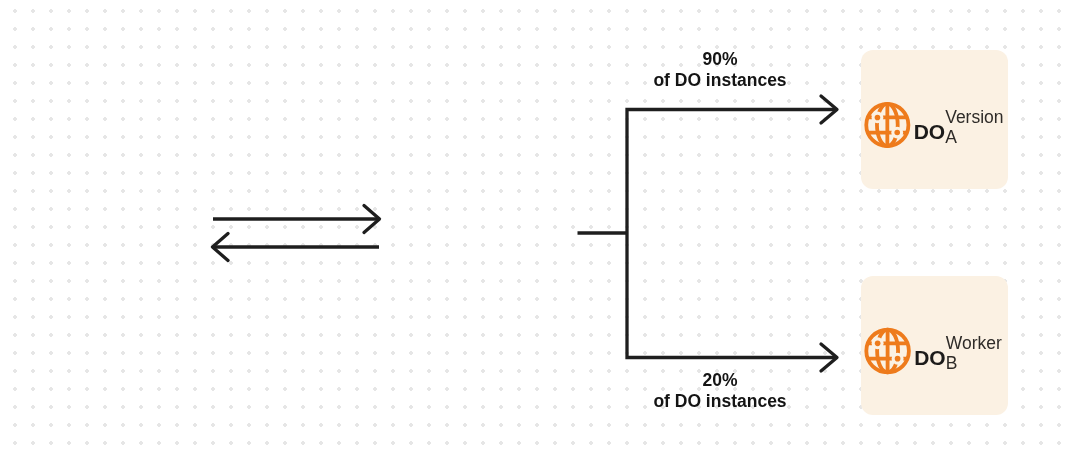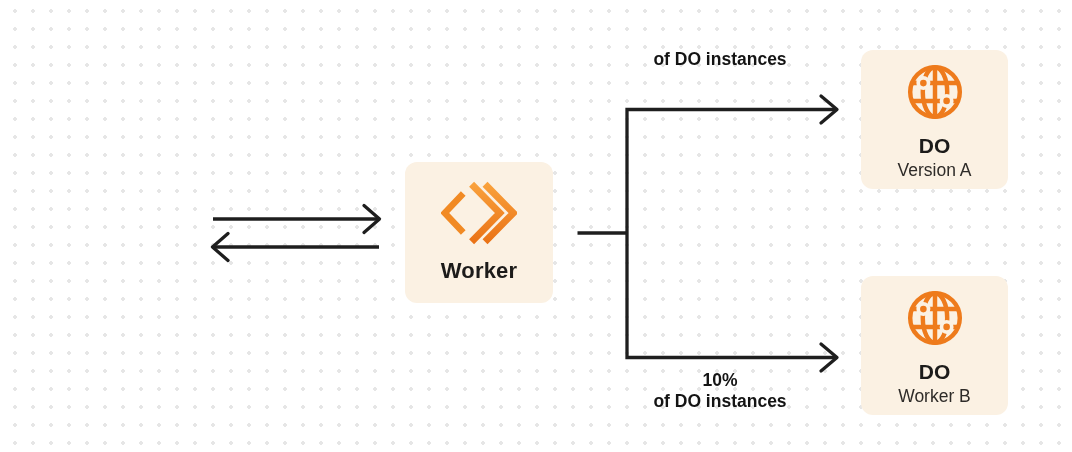--- a/index.html
+++ b/index.html
@@ -21,21 +21,21 @@
     width:1072px;height:452px;
     background-color:var(--background);
     background-image:radial-gradient(circle,var(--dot) 1.6px,transparent 1.7px);
     background-size:18px 18px;
     background-position:6px 2px;
     overflow:hidden;
   }
   .node{
     position:absolute;
     border-radius:12px;
-    display:flex;flex-direction:column;
+    display:flex;flex-direction:row;
     align-items:center;justify-content:center;
   }
   .node-client{
     left:43px;top:163px;width:145px;height:140px;
     background:var(--client_box_bg);
     border-radius:10px;
   }
   .node-worker{
     left:405px;top:162px;width:148px;height:141px;
     background:var(--orange_box_bg);
@@ -91,34 +91,20 @@
     <path class="head" d="M228 233.5 L212.5 247 L228 260.5"></path>
 
     <path d="M577.5 233 H627"></path>
 
     <path d="M835 109.5 H627 V357.5 H835"></path>
     <path class="head" d="M821 96 L837 109.5 L821 123"></path>
     <path class="head" d="M821 344 L837 357.5 L821 371"></path>
   </svg>
 
 
-  <div class="node node-worker">
-    <svg class="worker-icon-svg" viewBox="0 0 82 68" aria-hidden="true">
-      <defs>
-        <linearGradient id="wgrad" x1="0" y1="0" x2="0" y2="1">
-          <stop offset="0" stop-color="var(--orange_light)"></stop>
-          <stop offset="1" stop-color="var(--orange_dark)"></stop>
-        </linearGradient>
-      </defs>
-      <path d="M24 13 L4 34 L24 55" fill="none" stroke="#F18A24" stroke-width="7"></path>
-      <path d="M33 3 L63.5 34 L33 65" fill="none" stroke="url(#wgrad)" stroke-width="7.5"></path>
-      <path d="M47.5 3 L78 34 L47.5 65" fill="none" stroke="url(#wgrad)" stroke-width="7.5"></path>
-    </svg>
-    <div class="node-title worker-title">Worker</div>
-  </div>
 
   <div class="node node-do node-do-a">
     <svg class="globe-icon-svg" viewBox="0 0 64 64" aria-hidden="true">
       <g fill="none" stroke="var(--orange)" stroke-width="4.6">
         <circle cx="32" cy="32" r="25.6"></circle>
         <ellipse cx="32" cy="32" rx="12.6" ry="25.6"></ellipse>
         <line x1="32" y1="6.4" x2="32" y2="57.6"></line>
         <line x1="8.5" y1="22.8" x2="55.5" y2="22.8"></line>
         <line x1="8.5" y1="41.2" x2="55.5" y2="41.2"></line>
       </g>
@@ -143,20 +129,21 @@
       <circle class="globe-knockout" cx="20" cy="22.8" r="7.2"></circle>
       <circle cx="20" cy="22.8" r="3.4" fill="var(--orange)"></circle>
       <circle class="globe-knockout" cx="44" cy="41.2" r="7.2"></circle>
       <circle cx="44" cy="41.2" r="3.4" fill="var(--orange)"></circle>
     </svg>
     <div class="do-title">DO</div>
     <div class="do-subtitle">Worker B</div>
   </div>
 
   <div class="edge-label edge-label-top">
+    <div>90%</div>
     <div>of DO instances</div>
   </div>
   <div class="edge-label edge-label-bottom">
-    <div>10%</div>
+    <div>20%</div>
     <div>of DO instances</div>
   </div>
 
 </div>
 
 </body></html>

